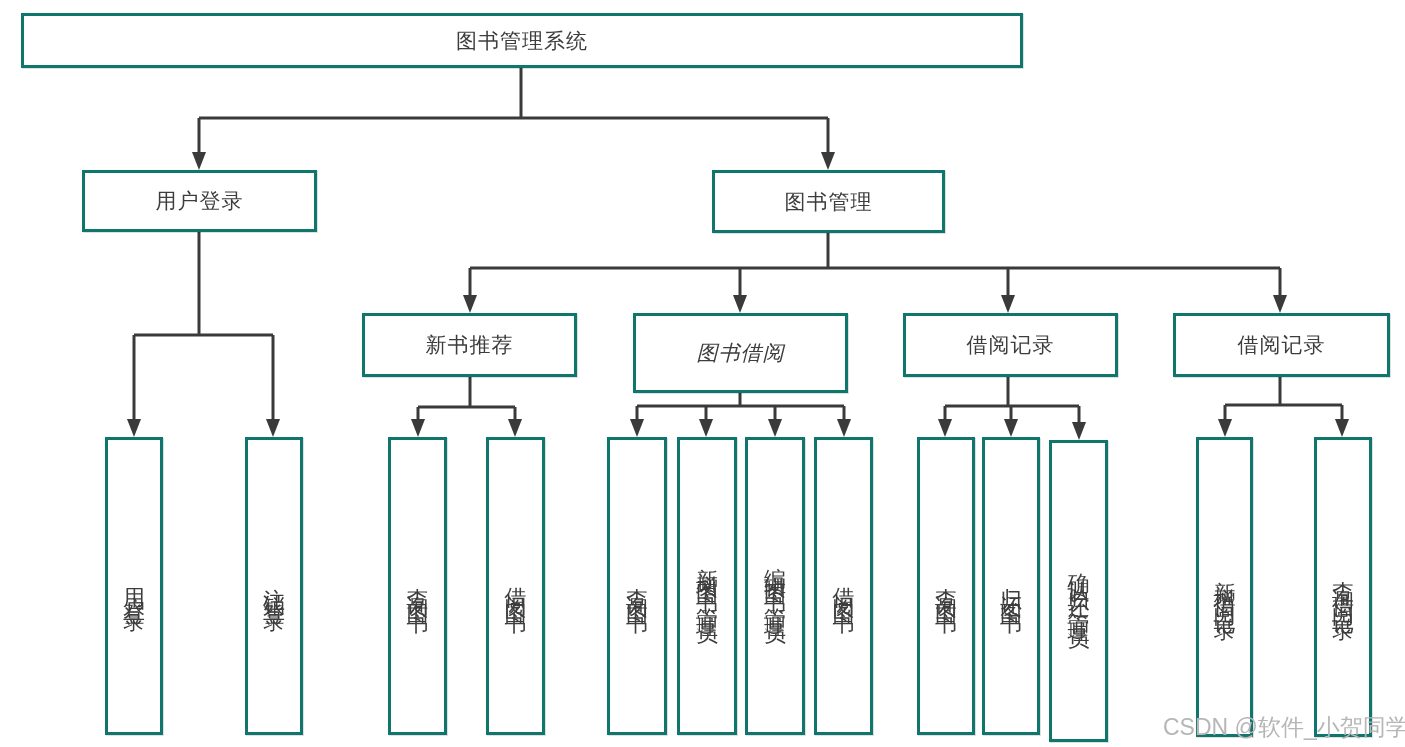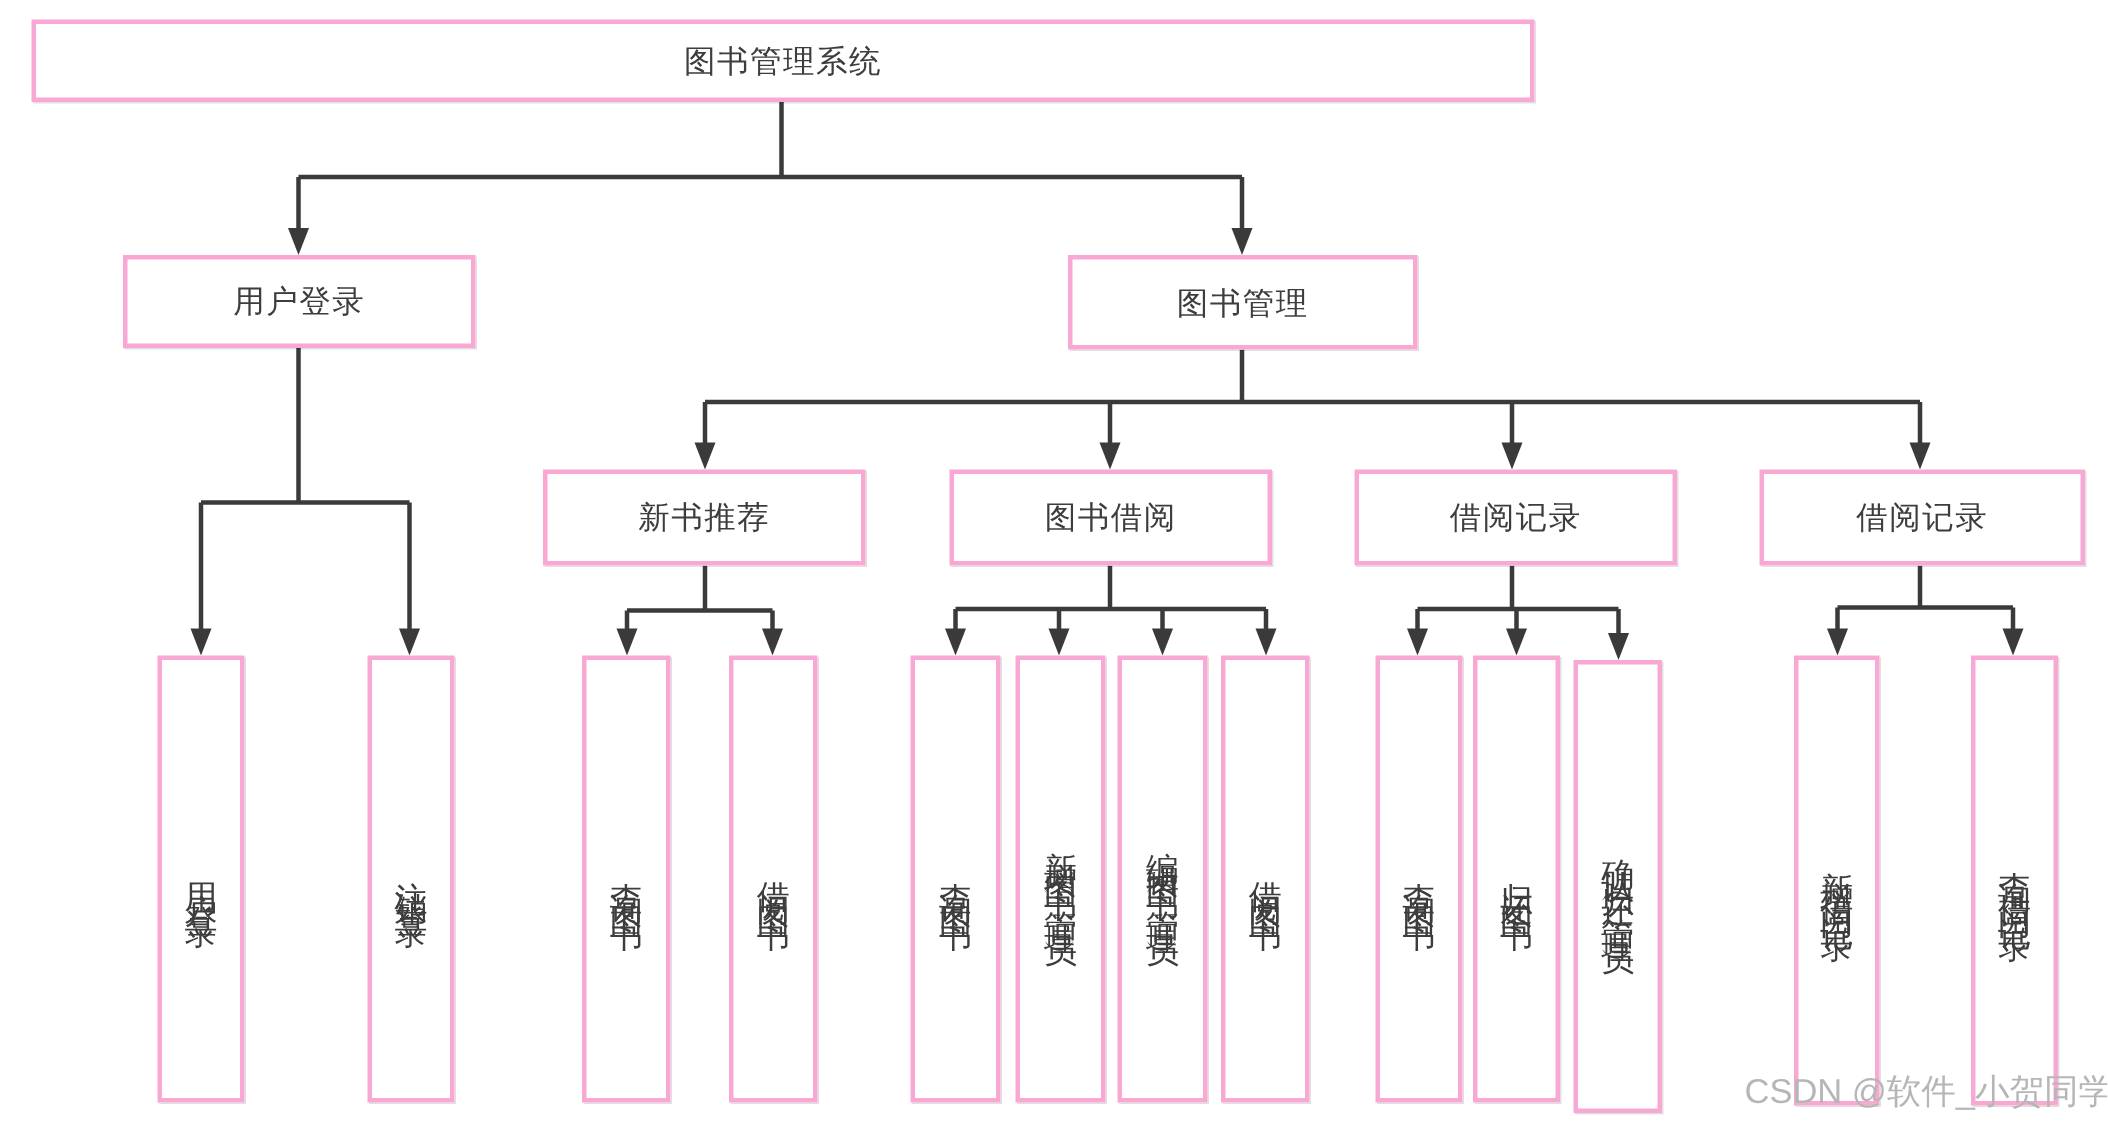--- a/index.html
+++ b/index.html
@@ -8,21 +8,21 @@
     width:1405px;height:747px;
     background:#fff;
     font-family:"Liberation Sans","DejaVu Sans",sans-serif;
     overflow:hidden;
   }
   #wires{position:absolute;left:0;top:0;z-index:1;}
   .node{
     position:absolute;
     box-sizing:border-box;
     background:#fff;
-    border:3px solid #f9a8d4;
+    border:3px solid #0f766e;
     display:flex;
     align-items:center;
     justify-content:center;
     color:#3d3d3d;
     font-size:21px;
     letter-spacing:1px;
     z-index:2;
     box-shadow:1px 1px 0 rgba(0,0,0,0.12);
   }
   .node.vert span{
@@ -108,21 +108,21 @@
   <div class="node" style="left:82px;top:170px;width:235px;height:62px;">
     <span>用户登录</span>
   </div>
   <div class="node" style="left:362px;top:313px;width:215px;height:64px;">
     <span>新书推荐</span>
   </div>
 
   <div class="node" style="left:712px;top:170px;width:233px;height:63px;">
     <span>图书管理</span>
   </div>
-  <div class="node" style="left:633px;top:313px;width:215px;height:64px;">
+  <div class="node" style="left:633px;top:313px;width:215px;height:80px;font-style:italic;">
     <span>图书借阅</span>
   </div>
   <div class="node" style="left:903px;top:313px;width:215px;height:64px;">
     <span>借阅记录</span>
   </div>
   <div class="node" style="left:1173px;top:313px;width:217px;height:64px;">
     <span>借阅记录</span>
   </div>
 
   <div class="node vert" style="left:105px;top:437px;width:58px;height:298px;">

